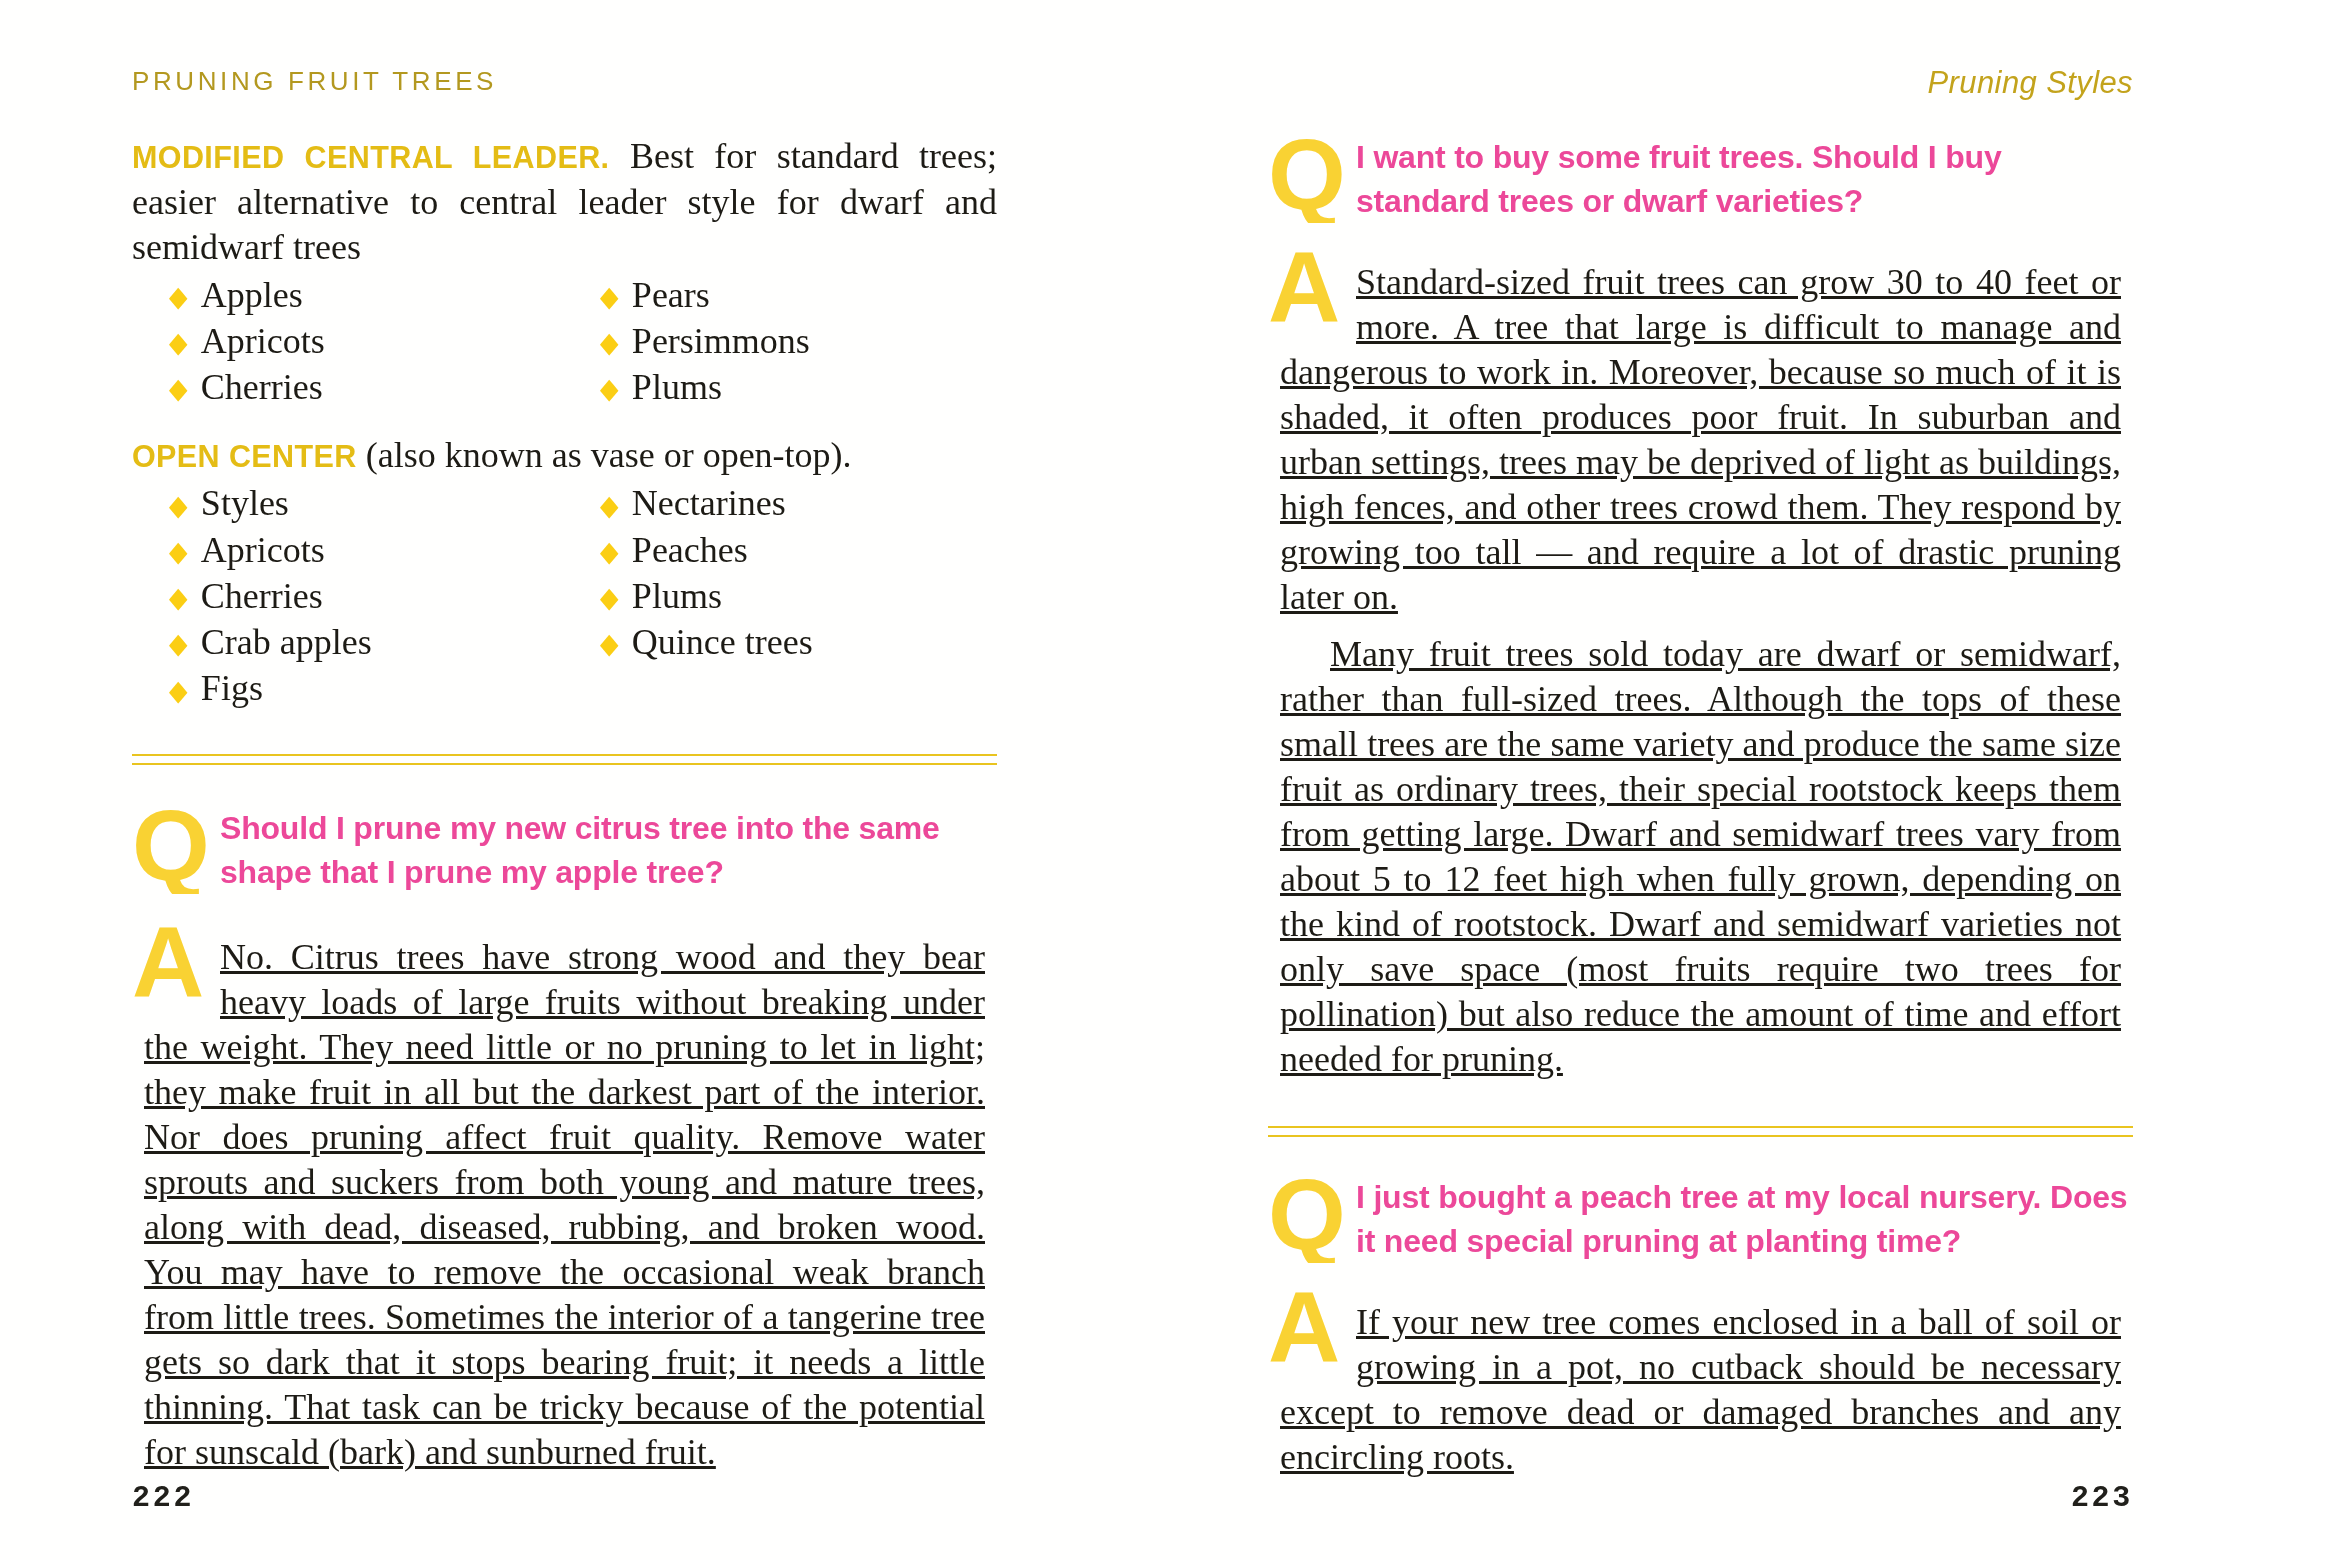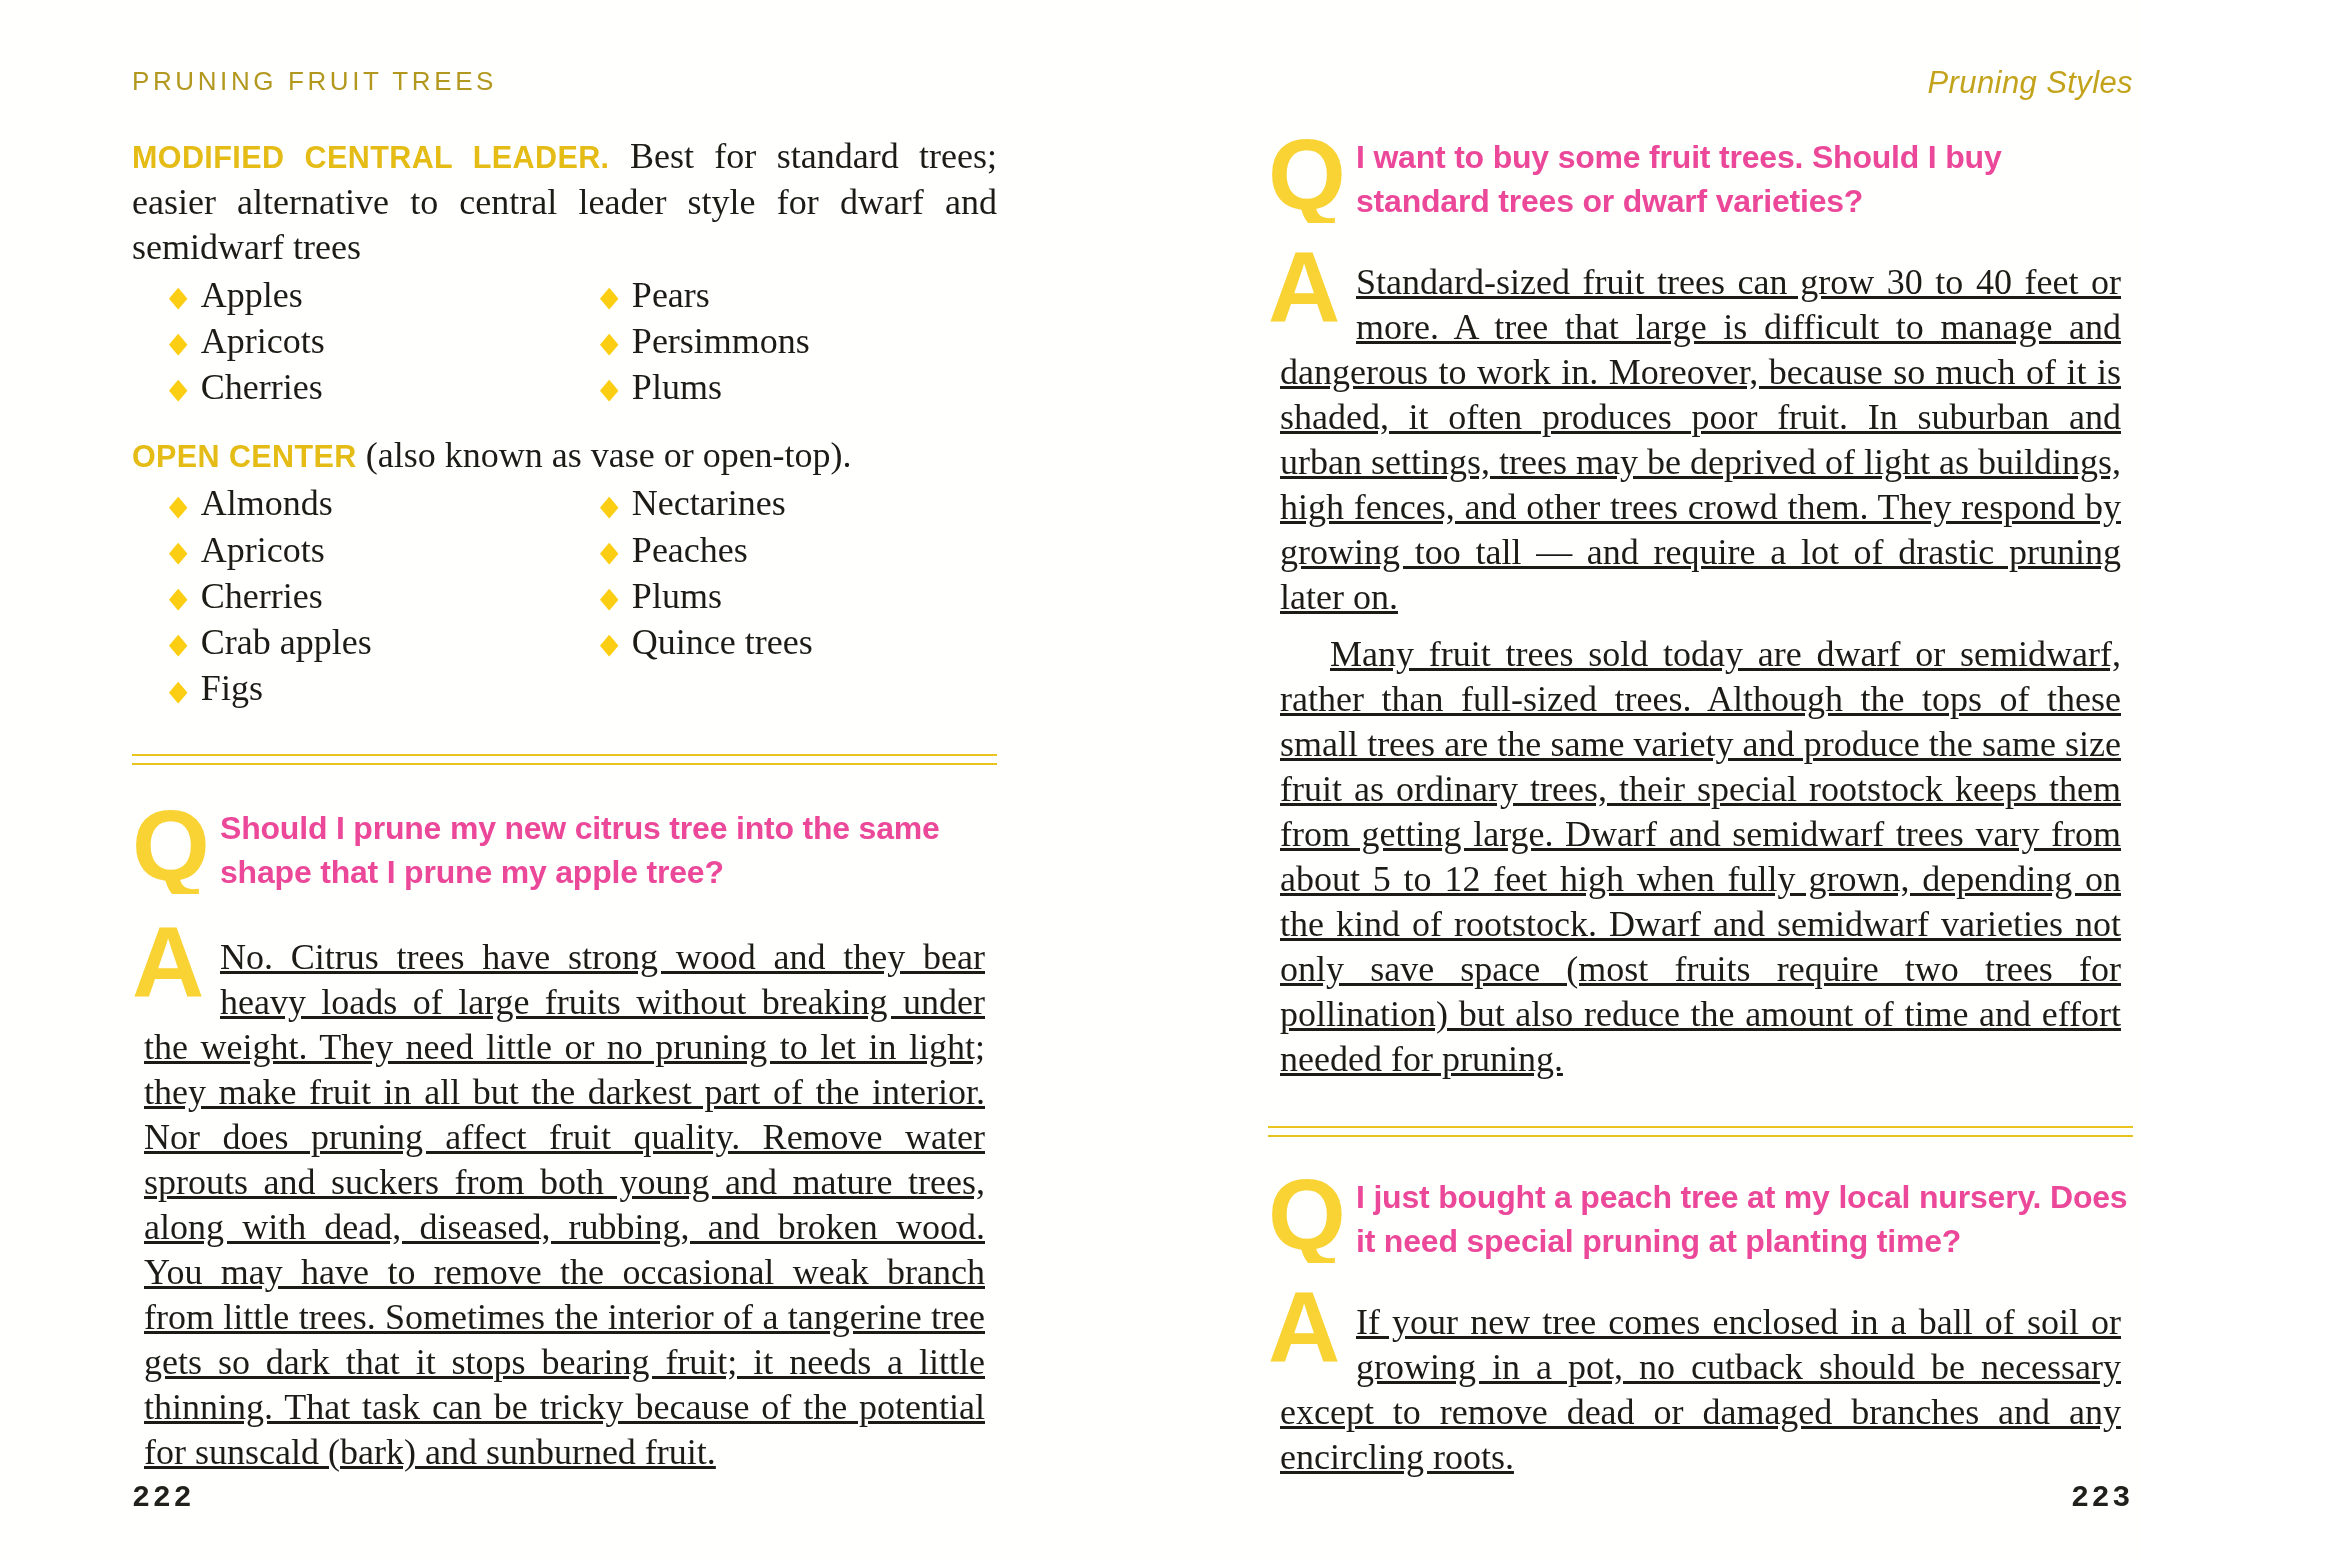--- a/index.html
+++ b/index.html
@@ -158,21 +158,21 @@
           <li><span class="diamond">◆</span><span>Pears</span></li>
           <li><span class="diamond">◆</span><span>Persimmons</span></li>
           <li><span class="diamond">◆</span><span>Plums</span></li>
         </ul>
     </div>
 
     <p class="open-center-line"><span class="style-label">OPEN CENTER</span> <span>(also known as vase or open-top).</span></p>
 
     <div class="list-columns">
       <ul class="fruit-col col1">
-          <li><span class="diamond">◆</span><span>Almonds</span></li>
+          <li><span class="diamond">◆</span><span>Styles</span></li>
           <li><span class="diamond">◆</span><span>Apricots</span></li>
           <li><span class="diamond">◆</span><span>Cherries</span></li>
           <li><span class="diamond">◆</span><span>Crab apples</span></li>
           <li><span class="diamond">◆</span><span>Figs</span></li>
         </ul>
       <ul class="fruit-col">
           <li><span class="diamond">◆</span><span>Nectarines</span></li>
           <li><span class="diamond">◆</span><span>Peaches</span></li>
           <li><span class="diamond">◆</span><span>Plums</span></li>
           <li><span class="diamond">◆</span><span>Quince trees</span></li>

